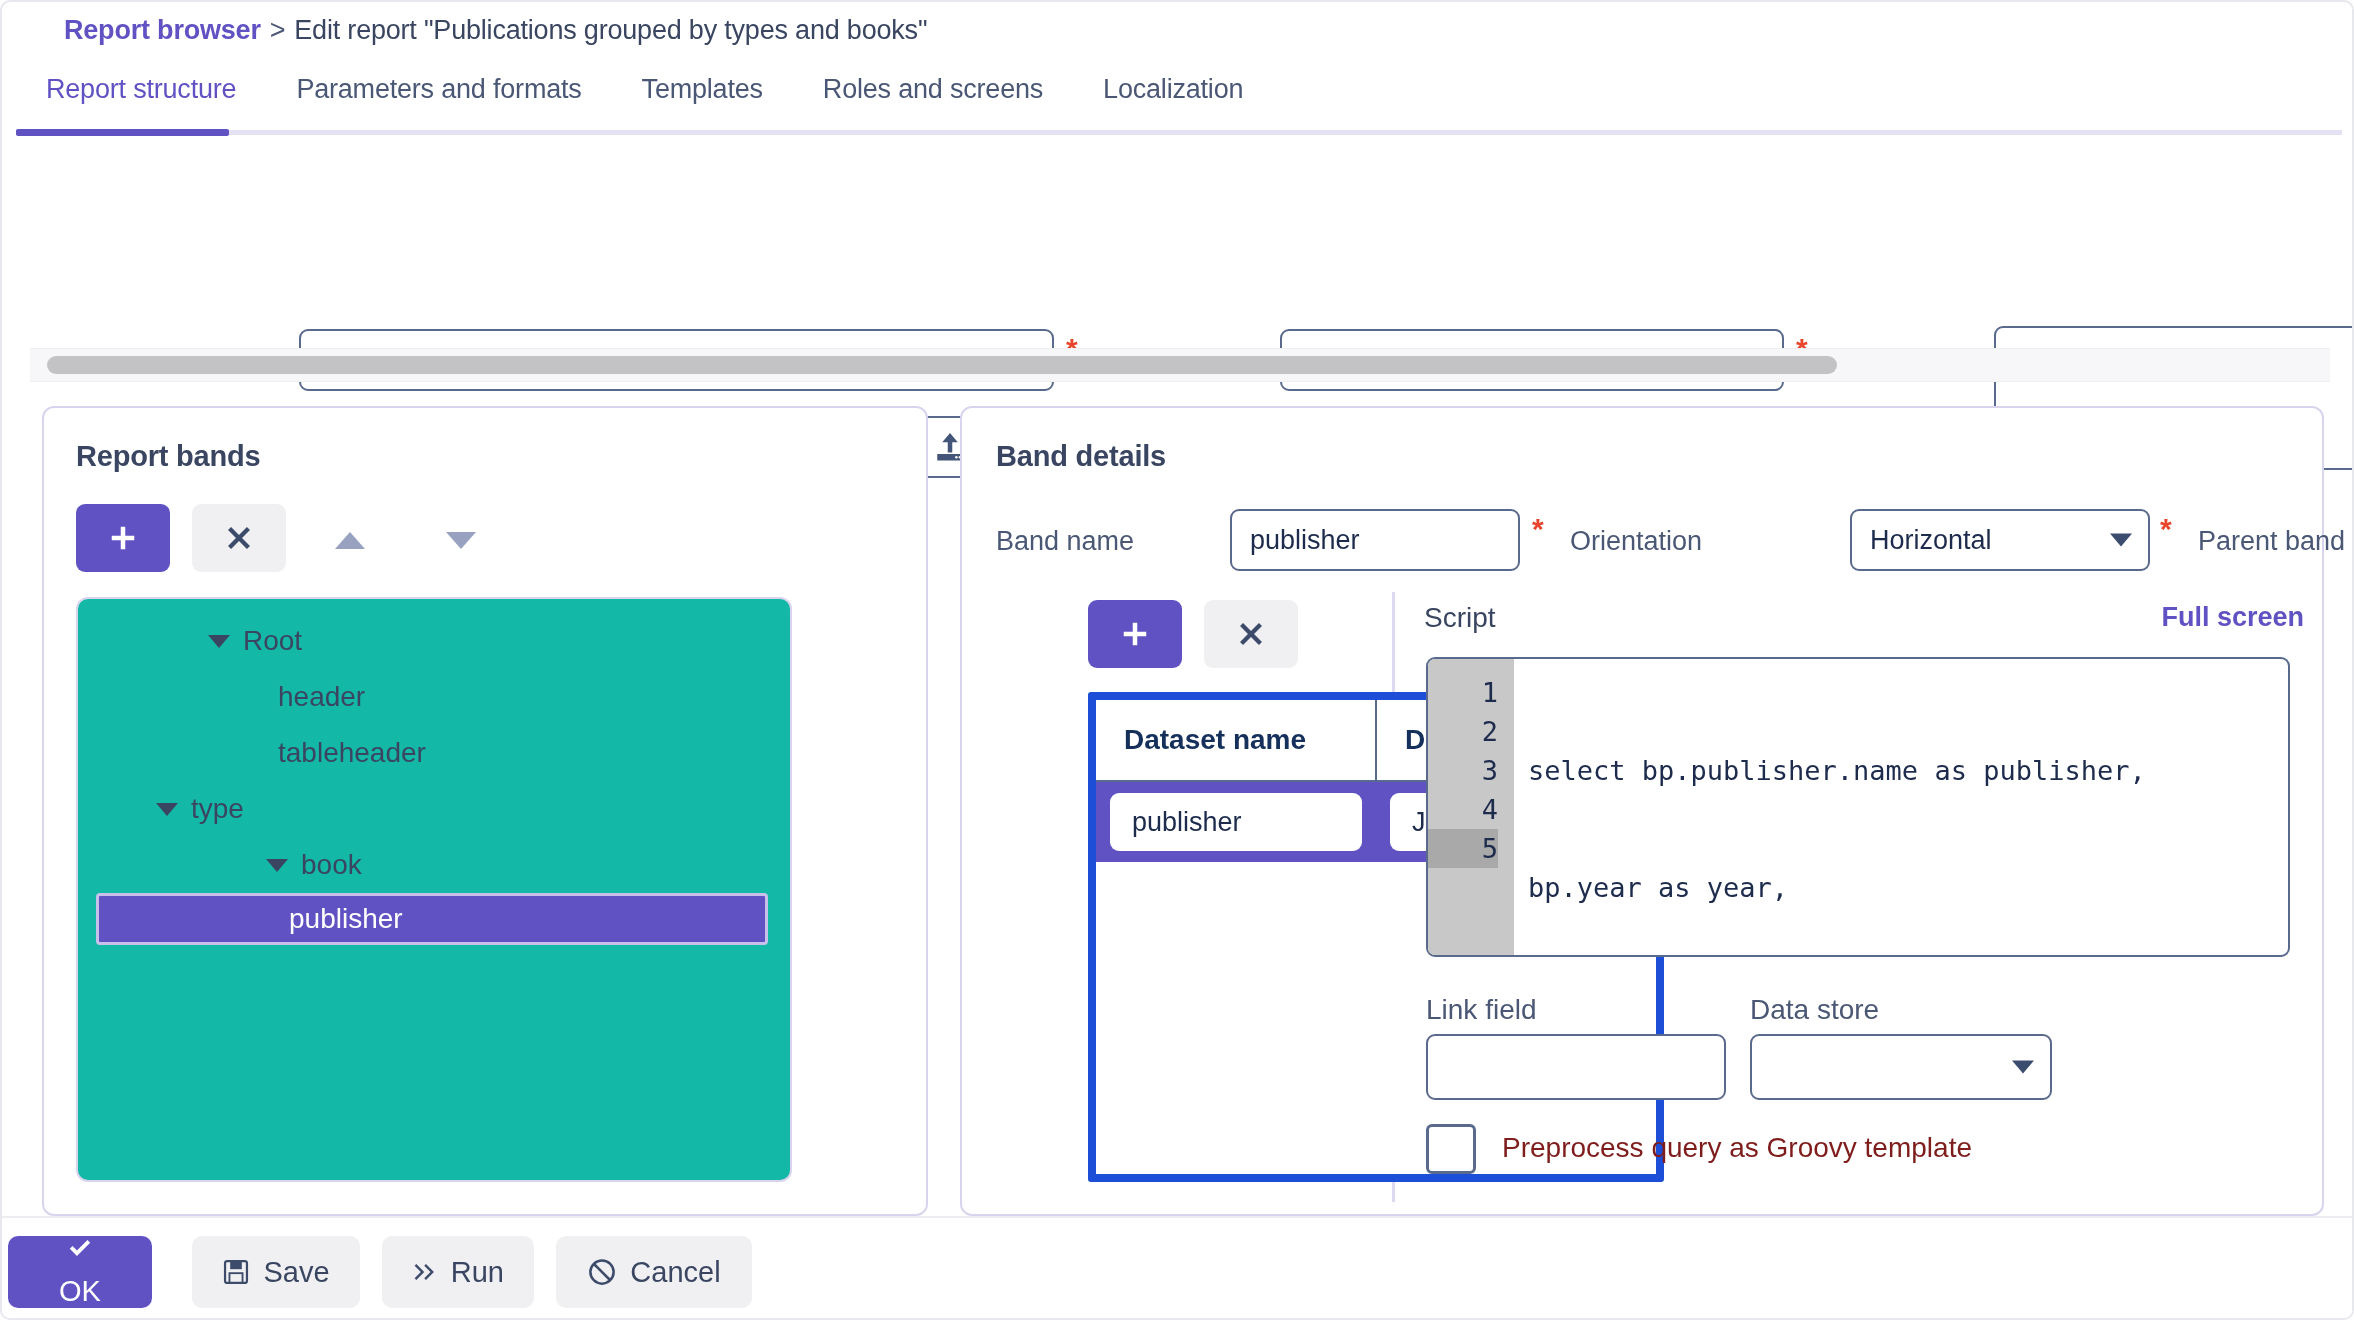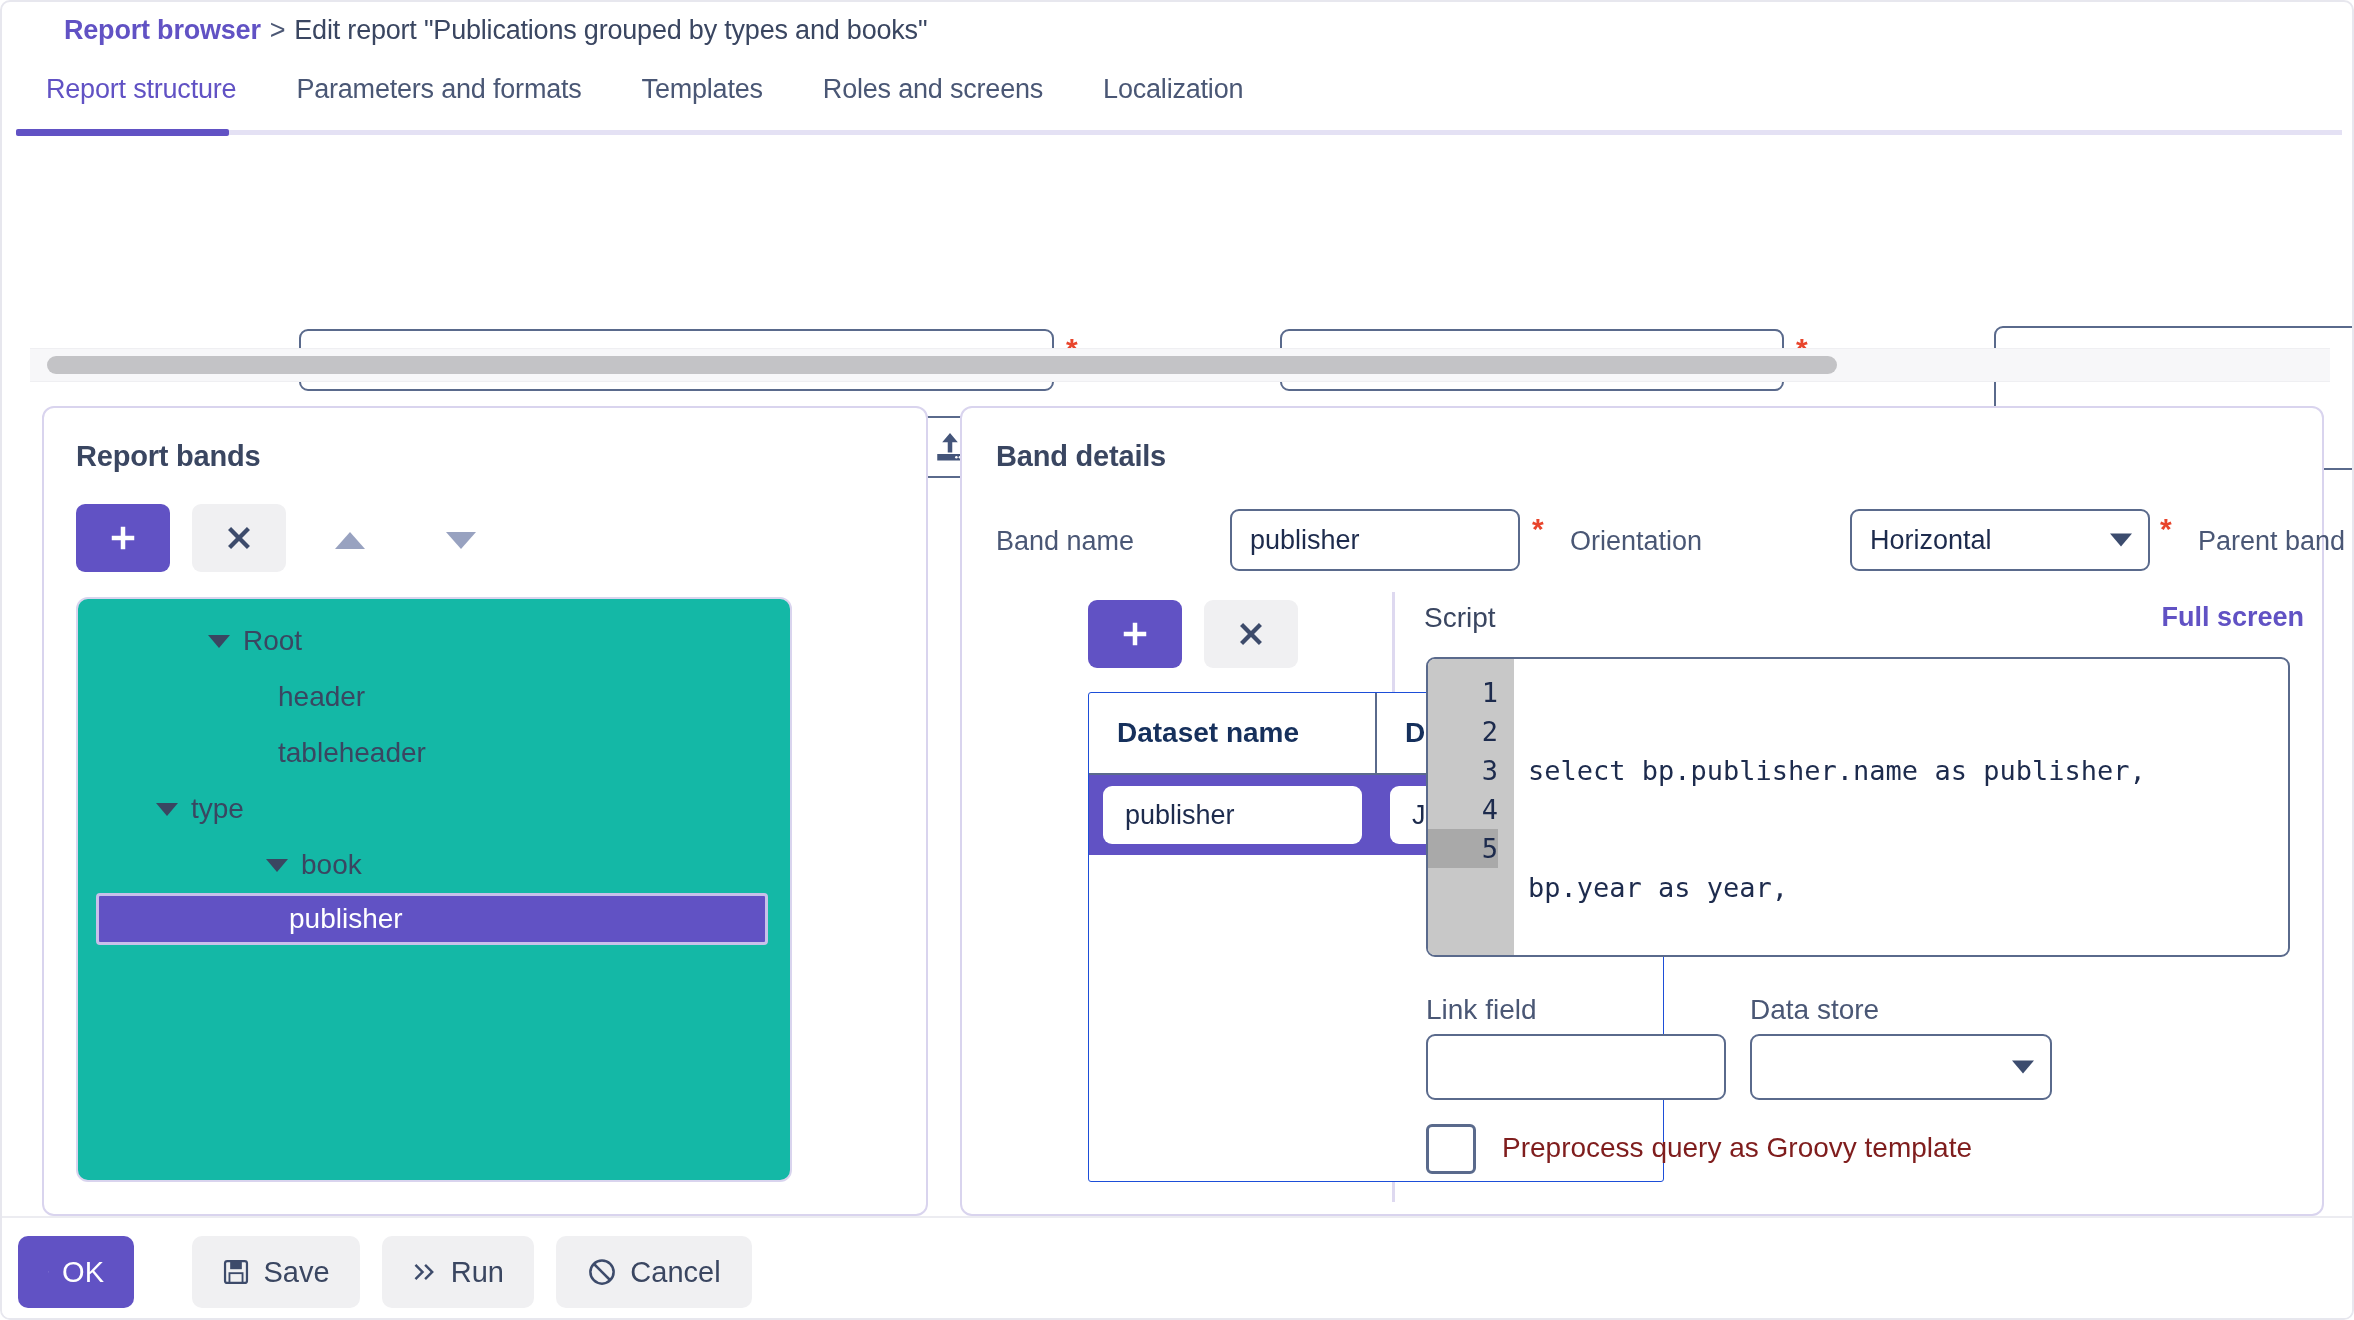--- a/index.html
+++ b/index.html
@@ -152,21 +152,21 @@
   }
 
   .mini-btn {
     position:absolute; width:94px; height:68px; border-radius:9px;
     display:flex;align-items:center;justify-content:center;cursor:pointer;
   }
 
   
   .ds-table {
     position:absolute; left:1086px; top:690px; width:576px; height:490px;
-    border:1px solid #1d4ed8; border-radius:3px; background:#fff; overflow:hidden;
+    border:8px solid #1d4ed8; border-radius:3px; background:#fff; overflow:hidden;
   }
   .ds-head { display:flex; height:82px; border-bottom:2px solid #5a6a8c; }
   .ds-th {
     flex:1; display:flex; align-items:center; padding-left:28px;
     font-size:28px; font-weight:bold; color:#16305c;
   }
   .ds-th + .ds-th { border-left:2px solid #5a6a8c; }
   .ds-row { display:flex; height:80px; background:#6152c4; align-items:center; }
   .ds-cell { flex:1; display:flex; align-items:center; padding:0 14px; }
   .ds-input {
@@ -435,21 +435,21 @@
   <div class="fld-label" style="left:1748px; top:992px; font-size:28px;">Data store</div>
   <div class="inp" style="left:1748px; top:1032px; width:302px; height:66px;">
     <span></span>
     <span class="sel-caret"></span>
   </div>
 
   <div class="chk" style="left:1424px; top:1122px;"></div>
   <div class="chk-label" style="left:1500px; top:1130px;">Preprocess query as Groovy template</div>
 
   <div class="footer">
-    <div class="fbtn primary" style="left:16px; top:18px; width:116px;">
+    <div class="fbtn primary" style="left:6px; top:18px; width:144px;flex-direction:column;">
       <svg width="28" height="28" viewBox="0 0 24 24">
         <path d="M9.2 18.4L2.6 11.8l2.5-2.5 4.1 4.1 9.7-9.7 2.5 2.5z" fill="#ffffff"></path>
       </svg>
       <span>OK</span>
     </div>
     <div class="fbtn plain" style="left:190px; top:18px; width:168px;">
       <svg width="28" height="28" viewBox="0 0 24 24">
         <rect x="2.6" y="2.6" width="18.8" height="18.8" rx="2" fill="none" stroke="#3d4b6b" stroke-width="1.9"></rect>
         <rect x="7" y="2.6" width="10" height="7" fill="#3d4b6b"></rect>
         <rect x="6.4" y="13" width="11.2" height="8.4" fill="none" stroke="#3d4b6b" stroke-width="1.6"></rect>

